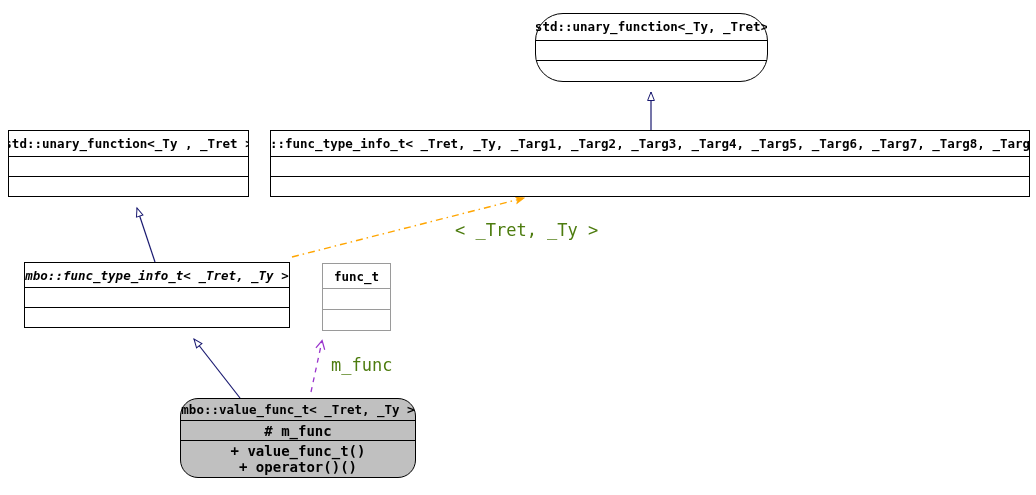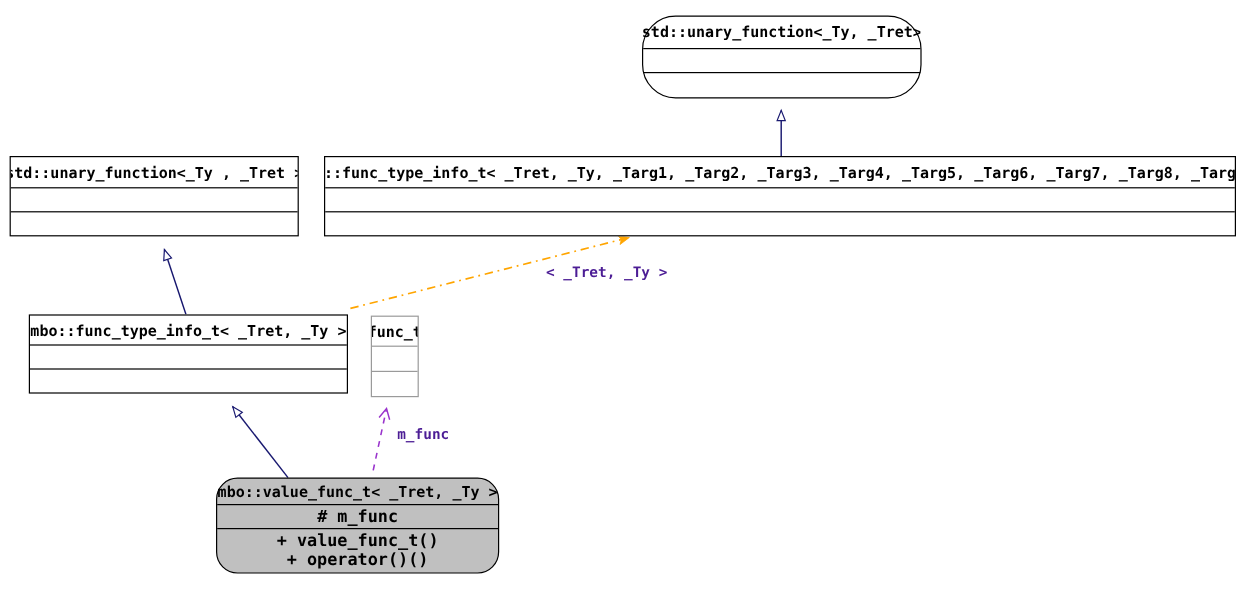--- a/index.html
+++ b/index.html
@@ -61,23 +61,23 @@
     letter-spacing: 0px;
   }
   .member {
     font-weight: bold;
     font-size: 14px;
     color: #000000;
     line-height: 16px;
   }
   .edge-label {
     position: absolute;
-    font-weight: bold;
-    font-size: 12px;
-    color: #4c1d95;
+    font-weight: normal;
+    font-size: 17px;
+    color: #4d7c0f;
     white-space: nowrap;
   }
 </style>
 </head>
 <body>
 
 <div id="canvas">
 
   <svg class="edges" viewBox="0 0 1036 495">
     <defs>
@@ -133,32 +133,32 @@
     </div>
     <div class="compartment sep" style="height:20px;">
       <span class="member"></span>
     </div>
     <div class="compartment sep" style="height:20px;">
       <span class="member"></span>
     </div>
   </div>
 
   <div class="node" style="left:24px; top:262px; width:266px; height:66px;">
-    <div class="compartment" style="height:24px;">
+    <div class="compartment" style="height:24px;font-style:italic;">
       <span class="title">mbo::func_type_info_t&lt; _Tret, _Ty &gt;</span>
     </div>
     <div class="compartment sep" style="height:20px;">
       <span class="member"></span>
     </div>
     <div class="compartment sep" style="height:20px;">
       <span class="member"></span>
     </div>
   </div>
 
-  <div class="node gray-border" style="left:309px; top:263px; width:40px; height:68px;">
+  <div class="node gray-border" style="left:322px; top:263px; width:69px; height:68px;">
     <div class="compartment" style="height:24px;">
       <span class="title">func_t</span>
     </div>
     <div class="compartment sep" style="height:21px;">
       <span class="member"></span>
     </div>
     <div class="compartment sep" style="height:21px;">
       <span class="member"></span>
     </div>
   </div>

